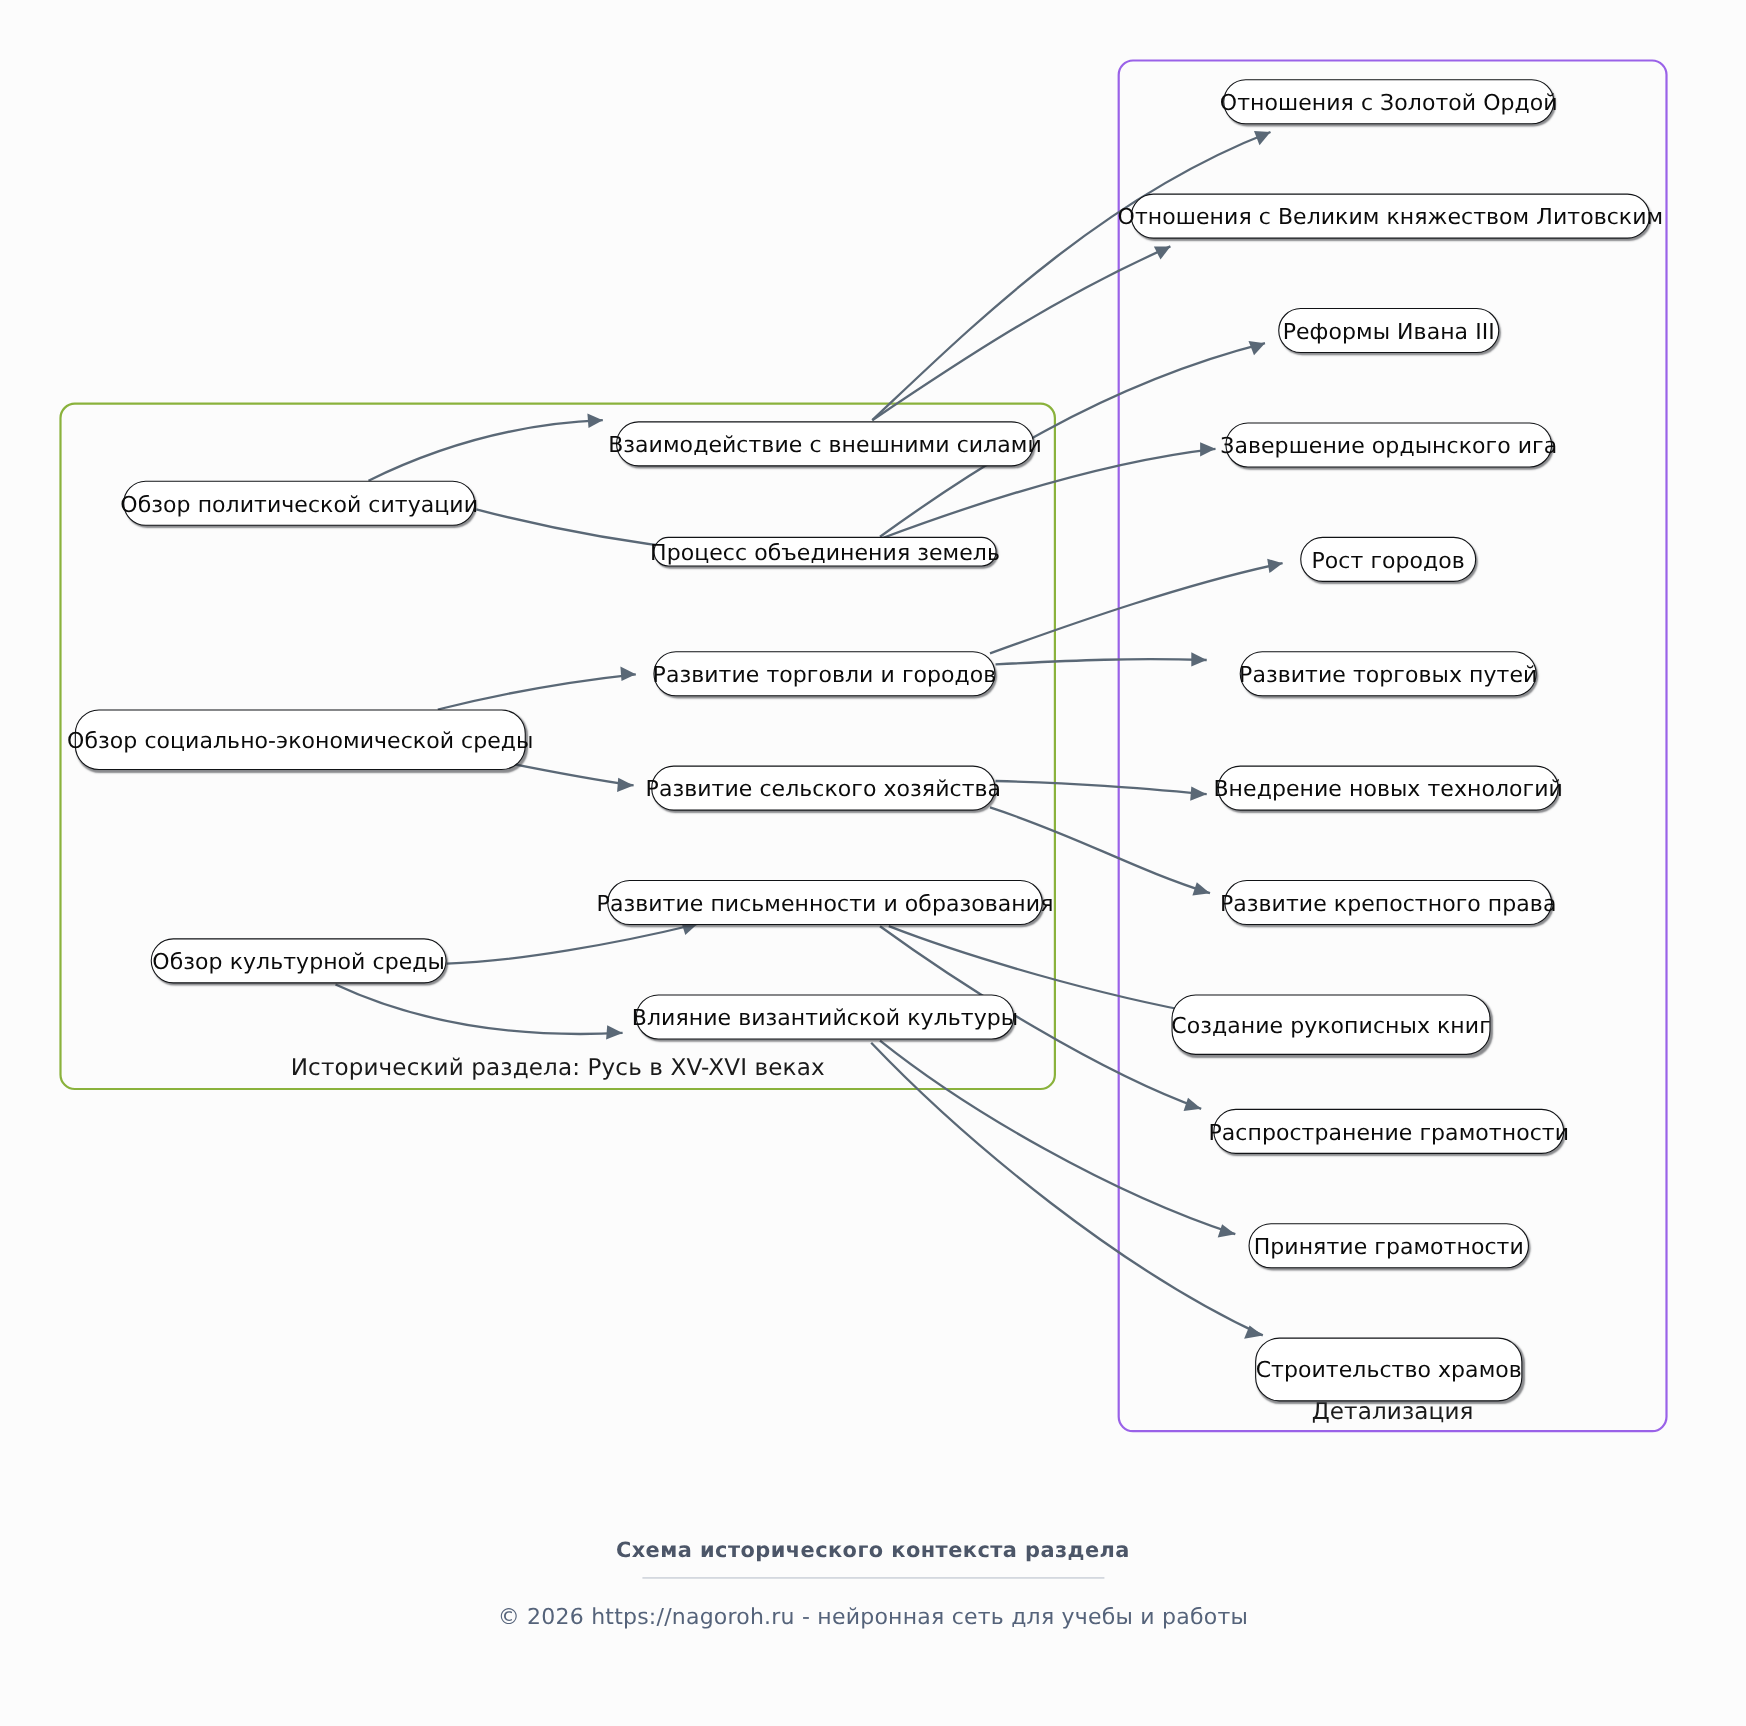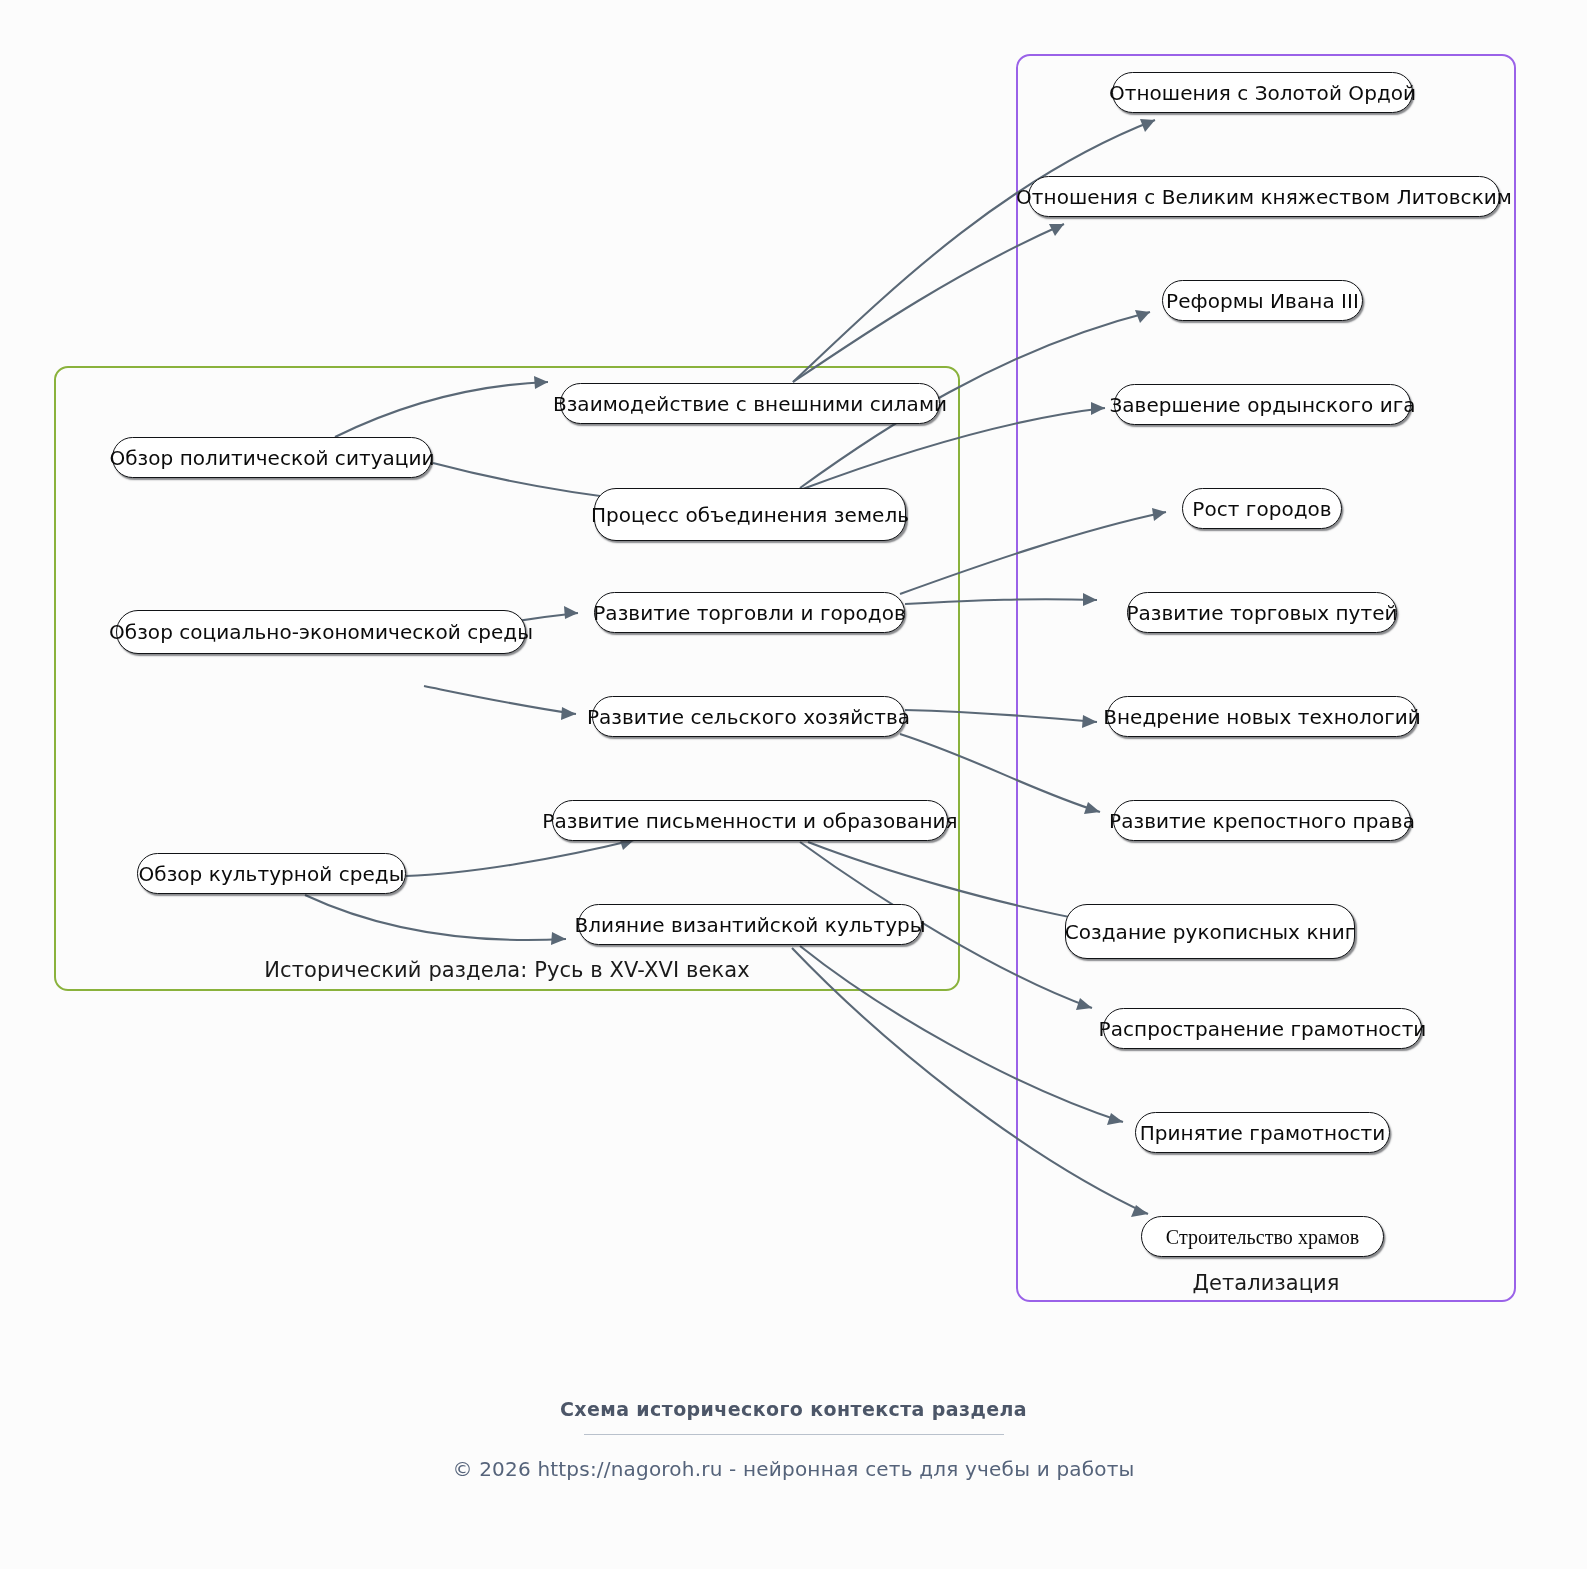--- a/index.html
+++ b/index.html
@@ -201,27 +201,27 @@
     </g>
 
     <g>
       <path d="M 792 948 C 880 1040, 1020 1155, 1148 1214"></path>
       <polygon points="1148,1214 1136,1205 1131,1217"></polygon>
     </g>
   </svg>
 
   <div class="node" style="left:112px; top:437px; width:320px; height:41px;">Обзор политической ситуации</div>
 
-  <div class="node" style="left:68px; top:610px; width:410px; height:44px;margin-left:48px;">Обзор социально-экономической среды</div>
+  <div class="node" style="left:68px; top:645px; width:410px; height:55px;">Обзор социально-экономической среды</div>
 
   <div class="node" style="left:137px; top:853px; width:269px; height:41px;">Обзор культурной среды</div>
 
   <div class="node" style="left:560px; top:383px; width:380px; height:41px;">Взаимодействие с внешними силами</div>
 
-  <div class="node" style="left:594px; top:488px; width:312px; height:53px;">Процесс объединения земель</div>
+  <div class="node" style="left:594px; top:488px; width:312px; height:27px;">Процесс объединения земель</div>
 
   <div class="node" style="left:594px; top:592px; width:311px; height:41px;">Развитие торговли и городов</div>
 
   <div class="node" style="left:592px; top:696px; width:313px; height:41px;">Развитие сельского хозяйства</div>
 
   <div class="node" style="left:578px; top:904px; width:344px; height:41px;">Влияние византийской культуры</div>
 
   <div class="node" style="left:552px; top:800px; width:396px; height:41px;">Развитие письменности и образования</div>
 
   <div class="node" style="left:1112px; top:72px; width:301px; height:41px;">Отношения с Золотой Ордой</div>
@@ -239,21 +239,21 @@
   <div class="node" style="left:1107px; top:696px; width:310px; height:41px;">Внедрение новых технологий</div>
 
   <div class="node" style="left:1113px; top:800px; width:298px; height:41px;">Развитие крепостного права</div>
 
   <div class="node" style="left:1065px; top:904px; width:290px; height:55px;">Создание рукописных книг</div>
 
   <div class="node" style="left:1103px; top:1008px; width:319px; height:41px;">Распространение грамотности</div>
 
   <div class="node" style="left:1135px; top:1112px; width:255px; height:41px;">Принятие грамотности</div>
 
-  <div class="node" style="left:1141px; top:1216px; width:243px; height:41px;font-family:Liberation Serif, serif;">Строительство храмов</div>
+  <div class="node" style="left:1141px; top:1216px; width:243px; height:58px;">Строительство храмов</div>
 
   <div class="footer" style="top:1398px;">
     <div class="footer-caption">Схема исторического контекста раздела</div>
     <div class="footer-rule"></div>
     <div class="footer-credit">© 2026 https://nagoroh.ru - нейронная сеть для учебы и работы</div>
   </div>
 
 </div>
 
 </body></html>

